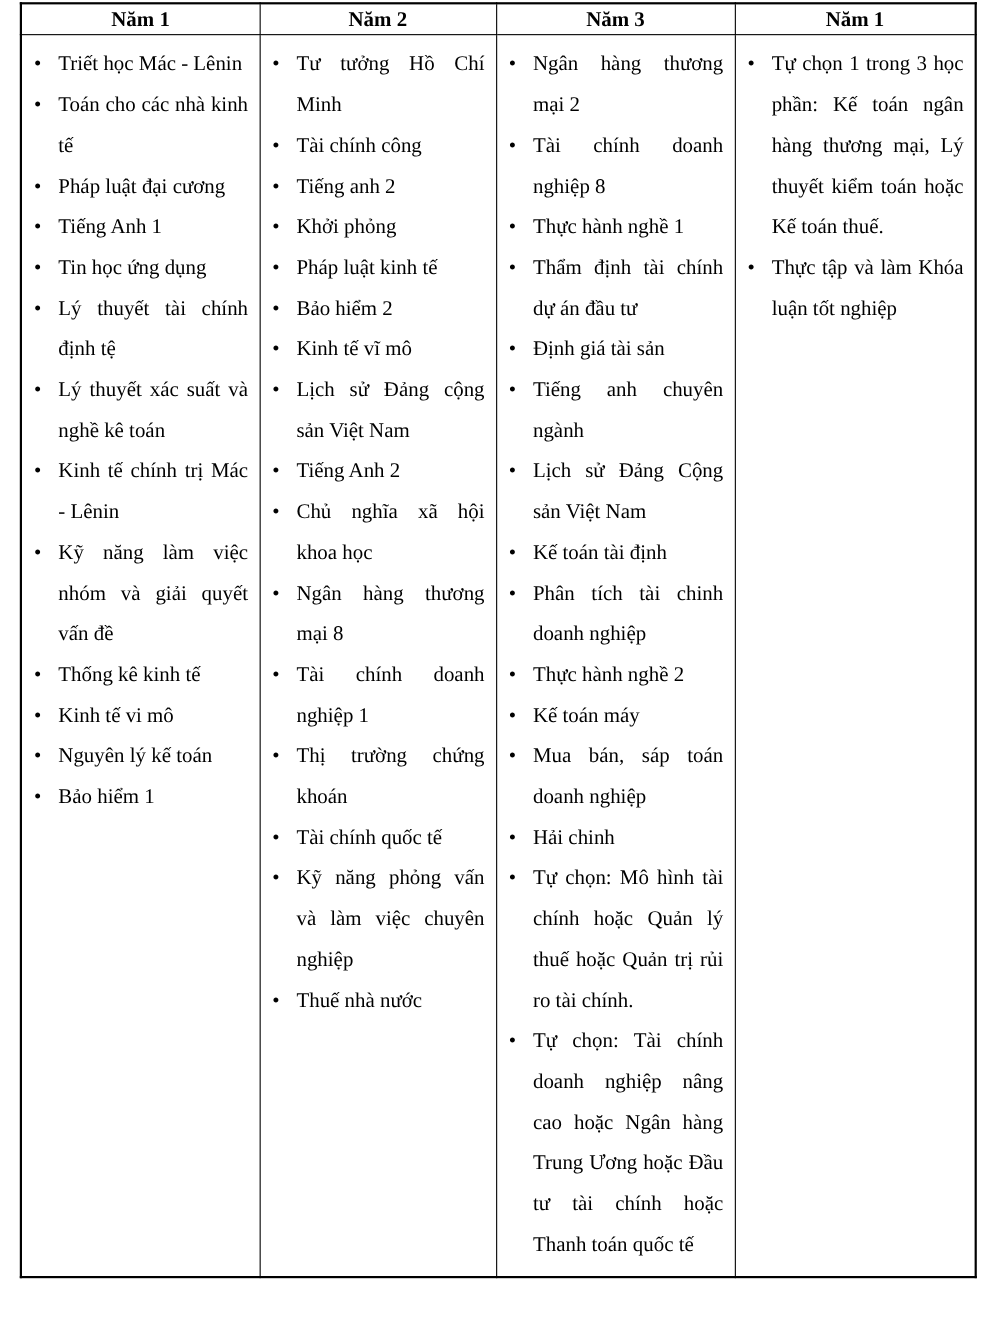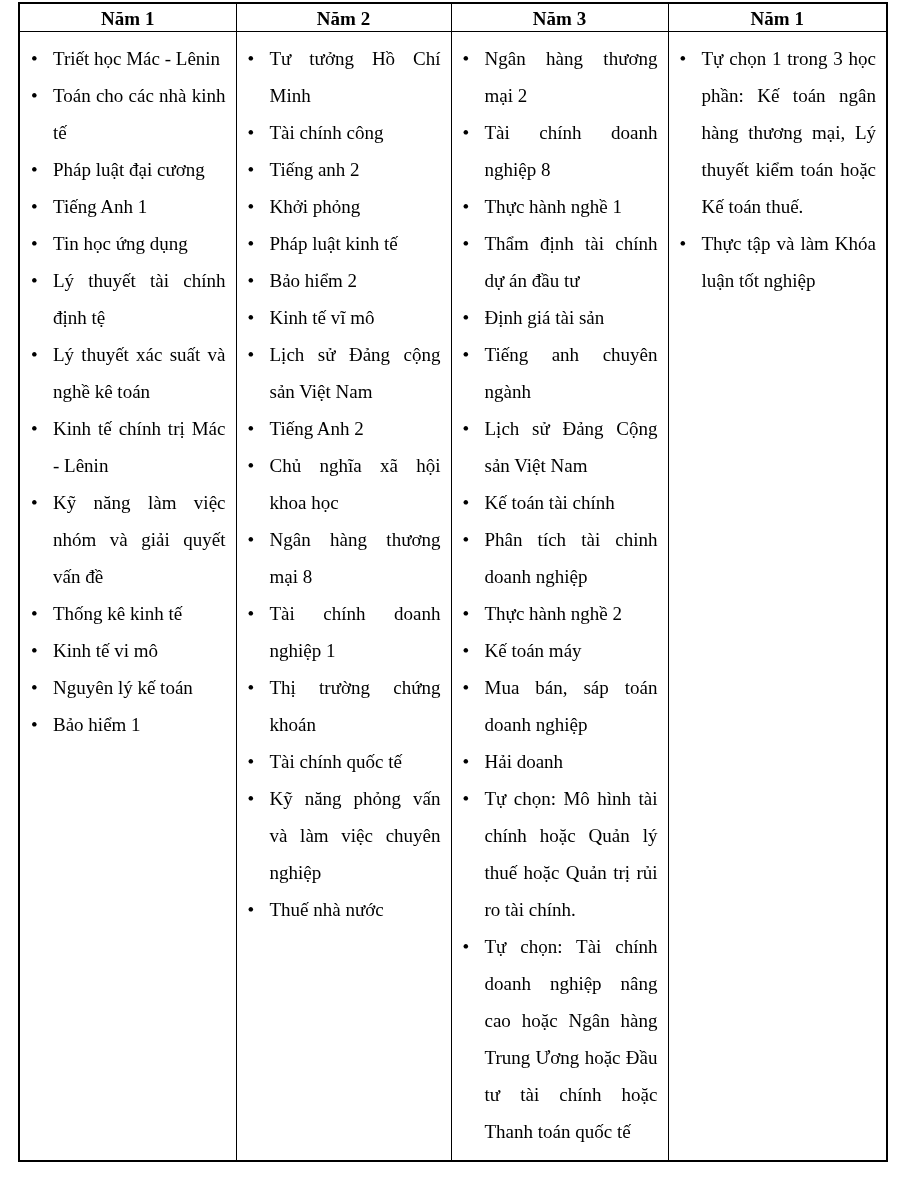--- a/index.html
+++ b/index.html
@@ -104,26 +104,26 @@
         </td>
         <td class="body-cell">
           <ul class="course-list">
             <li class="ci"><span class="b">•</span><span class="t">Ngân hàng thương mại 2</span></li>
             <li class="ci"><span class="b">•</span><span class="t">Tài chính doanh nghiệp 8</span></li>
             <li class="ci"><span class="b">•</span><span class="t">Thực hành nghề 1</span></li>
             <li class="ci"><span class="b">•</span><span class="t">Thẩm định tài chính dự án đầu tư</span></li>
             <li class="ci"><span class="b">•</span><span class="t">Định giá tài sản</span></li>
             <li class="ci"><span class="b">•</span><span class="t">Tiếng anh chuyên ngành</span></li>
             <li class="ci"><span class="b">•</span><span class="t">Lịch sử Đảng Cộng sản Việt Nam</span></li>
-            <li class="ci"><span class="b">•</span><span class="t">Kế toán tài chính</span></li>
+            <li class="ci"><span class="b">•</span><span class="t">Kế toán tài định</span></li>
             <li class="ci"><span class="b">•</span><span class="t">Phân tích tài chinh doanh nghiệp</span></li>
             <li class="ci"><span class="b">•</span><span class="t">Thực hành nghề 2</span></li>
             <li class="ci"><span class="b">•</span><span class="t">Kế toán máy</span></li>
             <li class="ci"><span class="b">•</span><span class="t">Mua bán, sáp toán doanh nghiệp</span></li>
-            <li class="ci"><span class="b">•</span><span class="t">Hải doanh</span></li>
+            <li class="ci"><span class="b">•</span><span class="t">Hải chinh</span></li>
             <li class="ci"><span class="b">•</span><span class="t">Tự chọn: Mô hình tài chính hoặc Quản lý thuế hoặc Quản trị rủi ro tài chính.</span></li>
             <li class="ci"><span class="b">•</span><span class="t">Tự chọn: Tài chính doanh nghiệp nâng cao hoặc Ngân hàng Trung Ương hoặc Đầu tư tài chính hoặc Thanh toán quốc tế</span></li>
           </ul>
         </td>
         <td class="body-cell">
           <ul class="course-list">
             <li class="ci"><span class="b">•</span><span class="t">Tự chọn 1 trong 3 học phần: Kế toán ngân hàng thương mại, Lý thuyết kiểm toán hoặc Kế toán thuế.</span></li>
             <li class="ci"><span class="b">•</span><span class="t">Thực tập và làm Khóa luận tốt nghiệp</span></li>
           </ul>
         </td>

